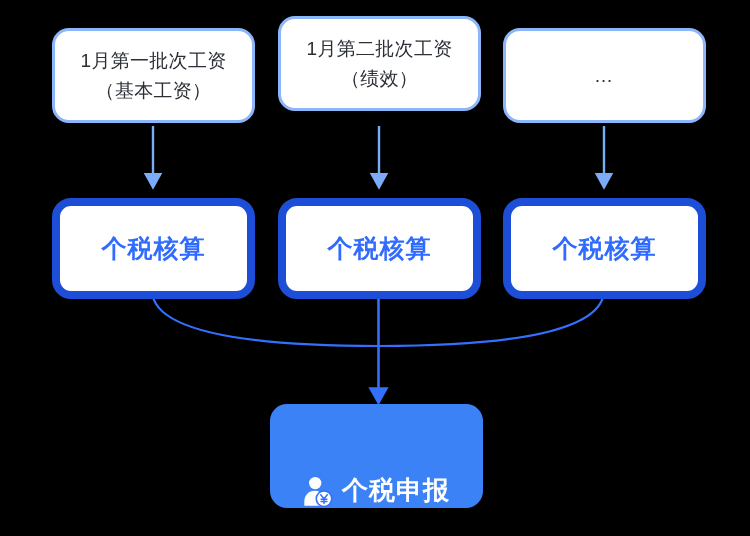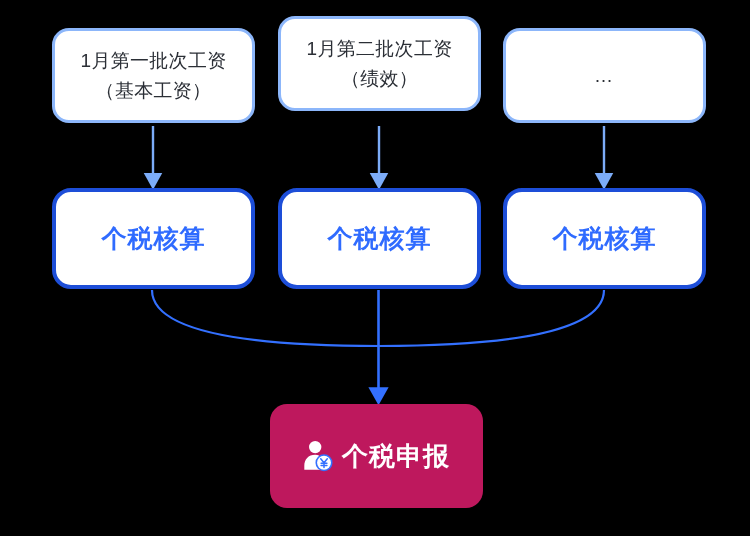--- a/index.html
+++ b/index.html
@@ -51,37 +51,38 @@
 
   .node.source .label {
     white-space: pre-line;
     padding: 0 6px;
   }
 
   .node.calc {
     width: 203px;
     height: 101px;
     background: #FFFFFF;
-    border: 4px solid #1d4ed8;
+    border: 8px solid #1d4ed8;
     border-radius: 19px;
     color: #2F6BFF;
     font-size: 25px;
     font-weight: 700;
     letter-spacing: 1px;
+    margin-top: 10px;
   }
 
   .node.declare {
     left: 270px;
     top: 404px;
     width: 213px;
     height: 104px;
-    background: #be185d;
+    background: #3b82f6;
     border-radius: 17px;
     display: flex;
-    align-items: center;
+    align-items: flex-end;
     justify-content: center;
     gap: 9px;
   }
 
   .node.declare .declare-label {
     color: #FFFFFF;
     font-size: 26px;
     font-weight: 700;
     letter-spacing: 1px;
   }

